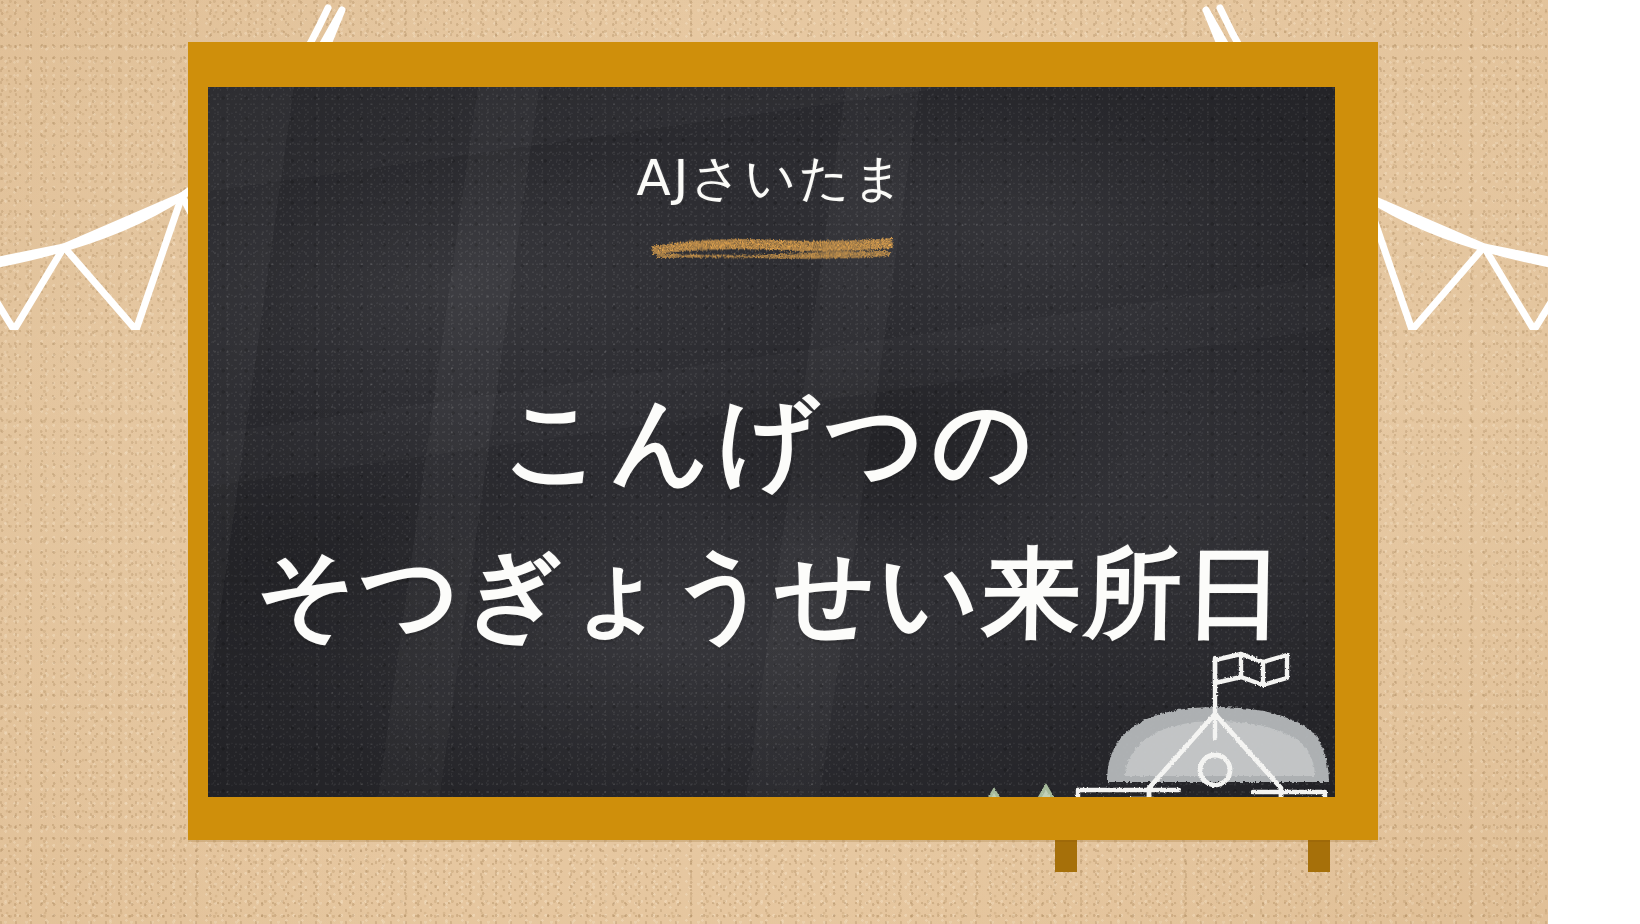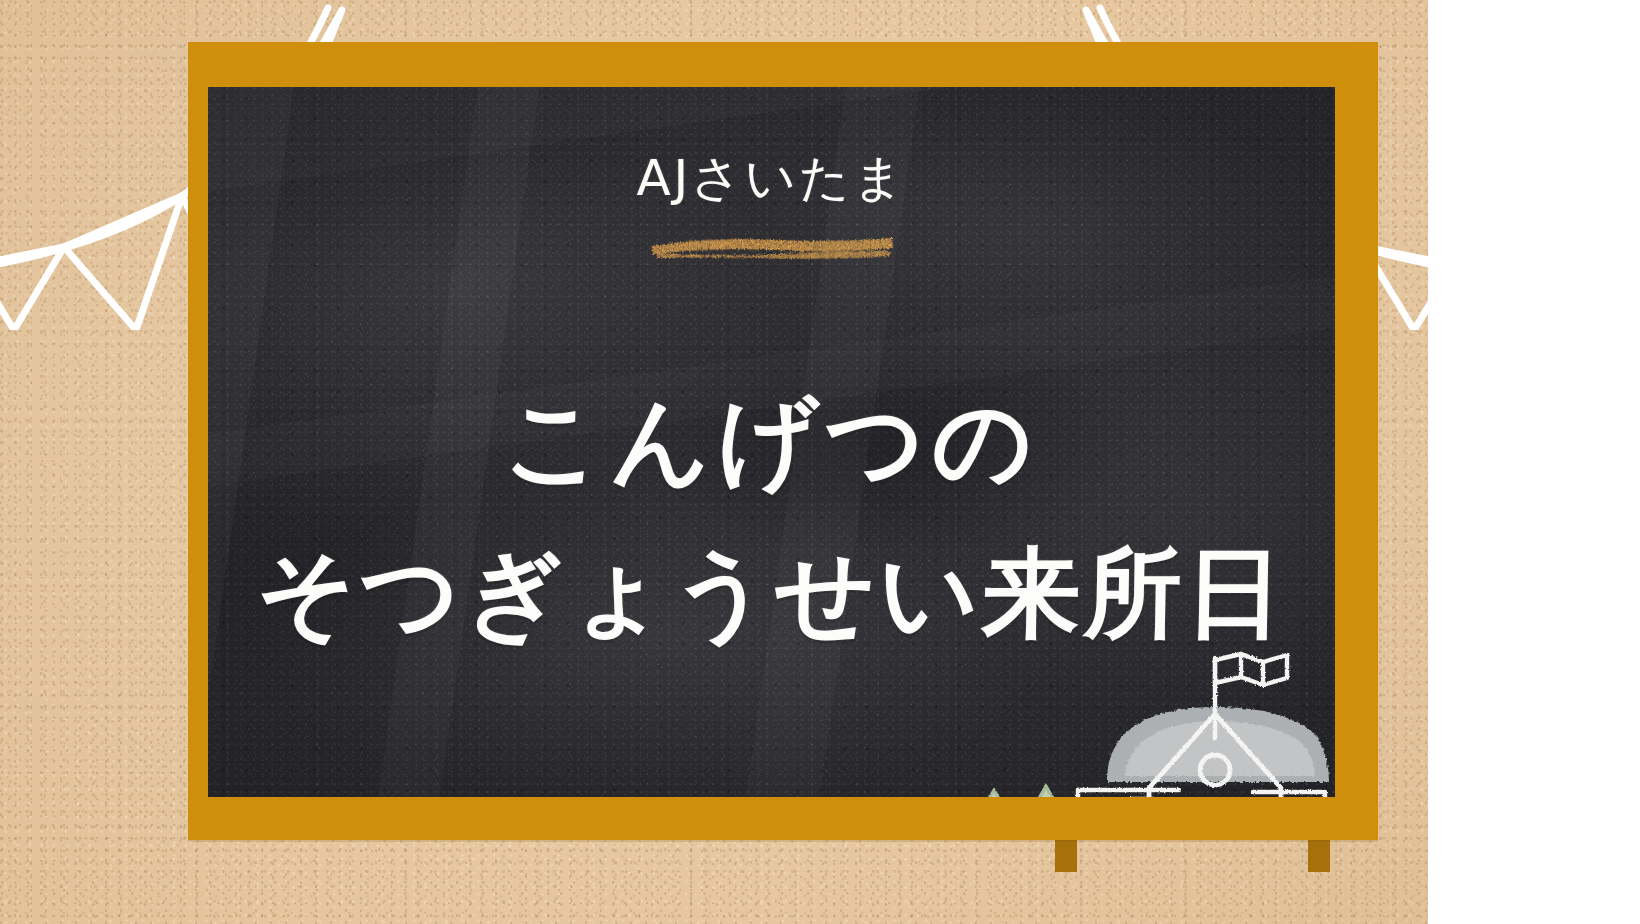--- a/index.html
+++ b/index.html
@@ -7,21 +7,21 @@
 
   html, body {
     width:1640px; height:924px;
     overflow:hidden;
     font-family:"Liberation Sans", sans-serif;
   }
 
   
   #stage {
     position:relative;
-    width:1428px; height:924px;
+    width:1548px; height:924px;
     background-color:#e5c59d;
     overflow:hidden;
   }
   #stucco-texture {
     position:absolute; inset:0;
     background-color:#e5c59d;
     background-image:
       radial-gradient(circle at 17% 23%, rgba(168,132,88,.38) 0 1.1px, transparent 1.6px),
       radial-gradient(circle at 61% 9%,  rgba(178,142,96,.30) 0 1.3px, transparent 1.8px),
       radial-gradient(circle at 83% 47%, rgba(160,124,80,.34) 0 1.0px, transparent 1.5px),

